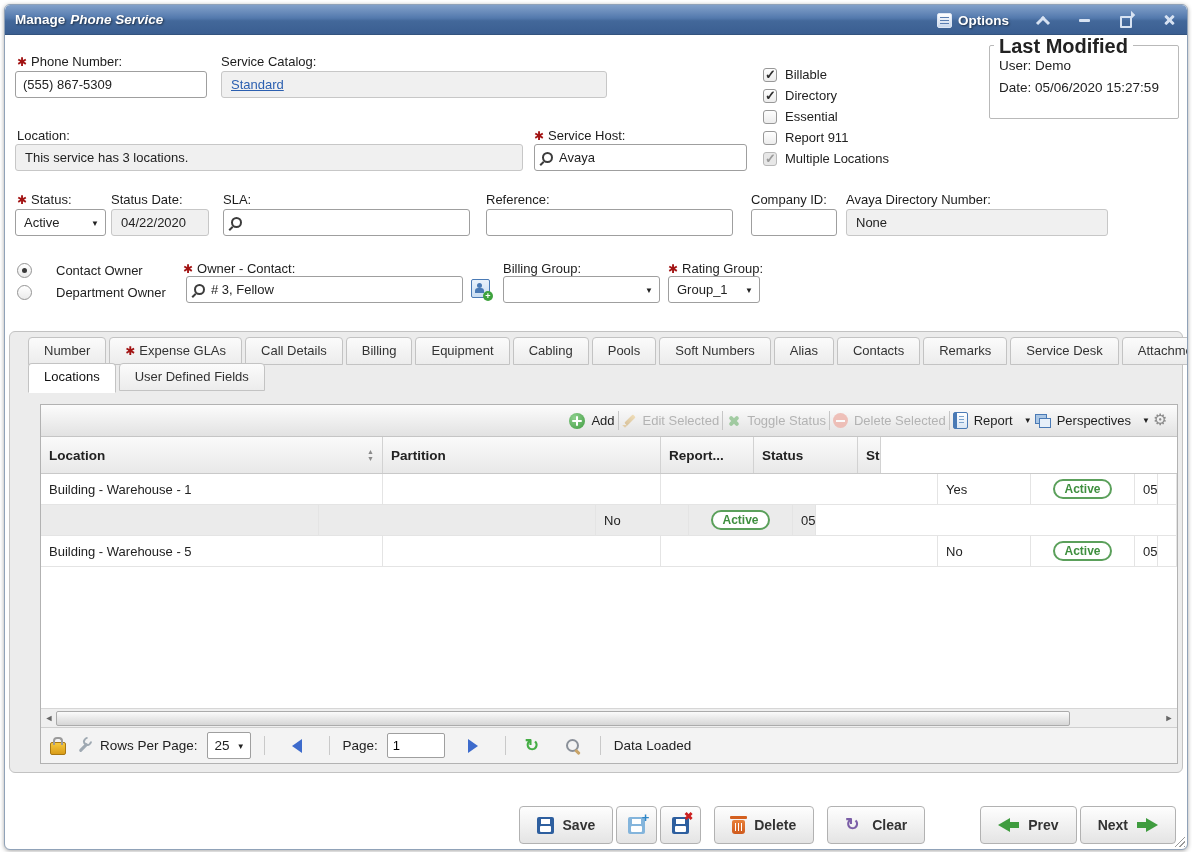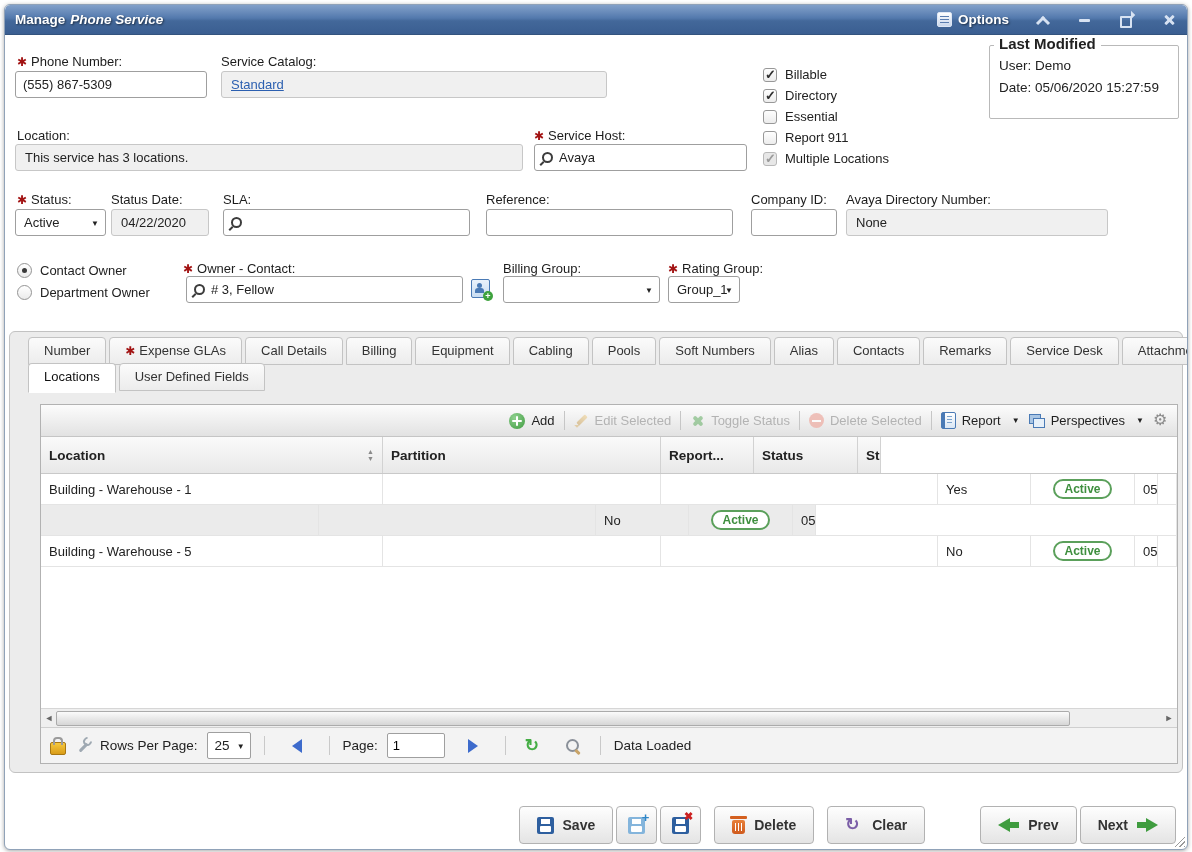--- a/index.html
+++ b/index.html
@@ -6,21 +6,21 @@
   body{width:1192px;height:852px;position:relative;background:#fff;
        font-family:"Liberation Sans",sans-serif;font-size:13px;color:#222;overflow:hidden}
   .window{position:absolute;left:4px;top:4px;width:1182px;height:844px;background:#fff;
           border:1px solid #90a2b8;border-radius:6px;box-shadow:0 1px 4px rgba(0,0,0,.35);overflow:hidden}
   
   .titlebar{height:29px;background:linear-gradient(#83a1ca,#5379ad 45%,#43689a 55%,#3a5e91);
             display:flex;align-items:center;justify-content:space-between;padding:0 10px;color:#fff;
             border-bottom:1px solid #33537e;border-radius:5px 5px 0 0}
   .title{font-weight:bold;font-size:13.5px;text-shadow:1px 1px 2px rgba(0,0,0,.55);white-space:nowrap}
   .title .svc{font-style:italic;margin-left:5px}
-  .tb-right{display:flex;align-items:center;gap:26px}
+  .tb-right{display:flex;align-items:flex-end;gap:26px}
   .options-btn{display:flex;align-items:center;gap:6px;font-weight:bold;font-size:13.5px;
                text-shadow:1px 1px 2px rgba(0,0,0,.55);cursor:pointer}
   .options-icon{width:13px;height:13px;border:1px solid #dde6f4;border-radius:2px;
                 background:linear-gradient(#ffffff,#c9d7ec);position:relative}
   .options-icon::before{content:"";position:absolute;left:2px;top:3px;right:2px;height:1px;
                 background:#5a7db0;box-shadow:0 3px 0 #5a7db0,0 6px 0 #5a7db0}
   .winbtn{width:16px;height:16px;position:relative;cursor:pointer}
   .wb-chevron::before{content:"";position:absolute;left:3px;top:6px;width:7px;height:7px;
                 border-left:3px solid #d7e2f2;border-top:3px solid #d7e2f2;transform:rotate(45deg)}
   .wb-min::before{content:"";position:absolute;left:2px;top:7px;width:11px;height:3px;background:#d7e2f2;border-radius:1px}
@@ -44,26 +44,26 @@
   .selbox{position:absolute;height:27px;background:#fff;border:1px solid #9f9f9f;border-radius:3px;cursor:pointer;
           display:flex;align-items:center;padding:0 20px 0 8px;box-sizing:border-box;white-space:nowrap}
   .selbox::after{content:"▼";position:absolute;right:6px;top:50%;transform:translateY(-50%);font-size:8px;color:#222}
   .link{color:#2b5fb0;text-decoration:underline;cursor:pointer}
   .chk{position:absolute;display:flex;align-items:center;gap:8px;cursor:pointer;white-space:nowrap}
   .chkbox{width:14px;height:14px;border:1px solid #989898;border-radius:3px;background:linear-gradient(#fefefe,#ececec);
           position:relative;flex:none;box-sizing:border-box}
   .chk.checked .chkbox::after{content:"✓";position:absolute;left:1px;top:-2px;font-size:13px;font-weight:bold;color:#2f2f2f}
   .chk.disabled .chkbox{background:#e7e7e7;border-color:#b8b8b8}
   .chk.disabled.checked .chkbox::after{color:#9a9a9a}
-  .radio{position:absolute;display:flex;align-items:center;gap:8px;cursor:pointer;white-space:nowrap}
+  .radio{position:absolute;display:flex;align-items:center;gap:24px;cursor:pointer;white-space:nowrap}
   .radiodot{width:15px;height:15px;border:1px solid #949494;border-radius:50%;background:linear-gradient(#fff,#ebebeb);
             position:relative;flex:none;box-sizing:border-box}
   .radio.checked .radiodot::after{content:"";position:absolute;left:4px;top:4px;width:5px;height:5px;border-radius:50%;background:#3a3a3a}
   .lmbox{position:absolute;left:984px;top:40px;width:190px;height:74px;border:1px solid #b9b9b9;border-radius:2px;box-sizing:border-box}
-  .lmlegend{position:absolute;top:-11px;left:4px;background:#fff;padding:0 5px;font-weight:bold;font-size:15px;white-space:nowrap}
+  .lmlegend{position:absolute;top:-11px;left:4px;background:#fff;padding:0 5px;font-weight:bold;font-size:20px;white-space:nowrap}
   .lmline{position:absolute;left:9px;white-space:nowrap;font-size:13.5px}
   .addcontact{position:absolute;width:24px;height:24px;cursor:pointer}
   .addcontact .card{position:absolute;left:2px;top:2px;width:17px;height:17px;border:1px solid #4a7ab5;border-radius:2px;
             background:linear-gradient(#eaf2fb,#c9ddf2)}
   .addcontact .head{position:absolute;left:8px;top:6px;width:5px;height:5px;border-radius:50%;background:#4a7ab5}
   .addcontact .body{position:absolute;left:6px;top:11px;width:9px;height:5px;border-radius:3px 3px 0 0;background:#4a7ab5}
   .addcontact .plus{position:absolute;right:0;bottom:0;width:10px;height:10px;border-radius:50%;background:#3da23d;color:#fff;
             font-size:9px;font-weight:bold;line-height:10px;text-align:center}
   
   .tabpanel{position:absolute;left:4px;top:326px;width:1174px;height:442px;background:#ececec;
@@ -71,21 +71,21 @@
   .tabrow{position:absolute;left:18px;display:flex;gap:3px;z-index:1}
   .tabrow1{top:5px}
   .tabrow2{top:31px}
   .tab{height:26px;line-height:26px;padding:0 15px;background:linear-gradient(#fbfbfb,#ececec);
        border:1px solid #c3c3c3;border-radius:4px 4px 0 0;color:#333;cursor:pointer;white-space:nowrap}
   .tab.active{background:#fff;border-bottom:1px solid #fff;height:28px;z-index:2;color:#111}
   
   .grid{position:absolute;left:30px;top:72px;width:1138px;height:360px;background:#fff;border:1px solid #b2b2b2;
         box-sizing:border-box;display:flex;flex-direction:column}
   .gtoolbar{height:31px;flex:none;background:linear-gradient(#fcfcfc,#e2e2e2);border-bottom:1px solid #c5c5c5;
-            display:flex;align-items:center;justify-content:flex-end;gap:9px;padding:0 8px}
+            display:flex;align-items:center;justify-content:flex-end;gap:3px;padding:0 8px}
   .titem{display:flex;align-items:center;gap:6px;cursor:pointer;color:#1f1f1f;white-space:nowrap}
   .titem.disabled{color:#b3b3b3;cursor:default}
   .tsep{width:1px;height:19px;background:#c6c6c6;flex:none}
   .dd::after{content:"▼";font-size:8px;color:#222;margin-left:5px}
   .ic-add{width:16px;height:16px;border-radius:50%;background:radial-gradient(circle at 35% 30%,#8fd08f,#3f9c3f);position:relative;flex:none}
   .ic-add::before,.ic-add::after{content:"";position:absolute;background:#fff;border-radius:1px}
   .ic-add::before{left:7px;top:3px;width:2px;height:10px}
   .ic-add::after{left:3px;top:7px;width:10px;height:2px}
   .ic-pencil{width:15px;height:15px;position:relative;opacity:.5;flex:none}
   .ic-pencil::before{content:"";position:absolute;left:6px;top:1px;width:4px;height:12px;
@@ -287,21 +287,21 @@
     <span class="card"></span>
       <span class="head"></span>
     <span class="body"></span>
       <span class="plus">+</span>
   </div>
   <div class="flabel" style="left:498px;top:256px">Billing Group:</div>
   <div class="selbox" style="left:498px;top:271px;width:157px">
       <span></span>
     </div>
   <div class="flabel" style="left:663px;top:256px"><span class="req">✱</span><span>Rating Group:</span></div>
-  <div class="selbox" style="left:663px;top:271px;width:72px">
+  <div class="selbox" style="left:663px;top:271px;width:92px">
       <span>Group_1</span>
     </div>
 
   <div class="tabpanel">
     <div class="tabrow tabrow1">
       <div class="tab"><span>Number</span></div>
       <div class="tab"><span class="req">✱</span><span>Expense GLAs</span></div>
       <div class="tab"><span>Call Details</span></div>
       <div class="tab"><span>Billing</span></div>
       <div class="tab"><span>Equipment</span></div>

